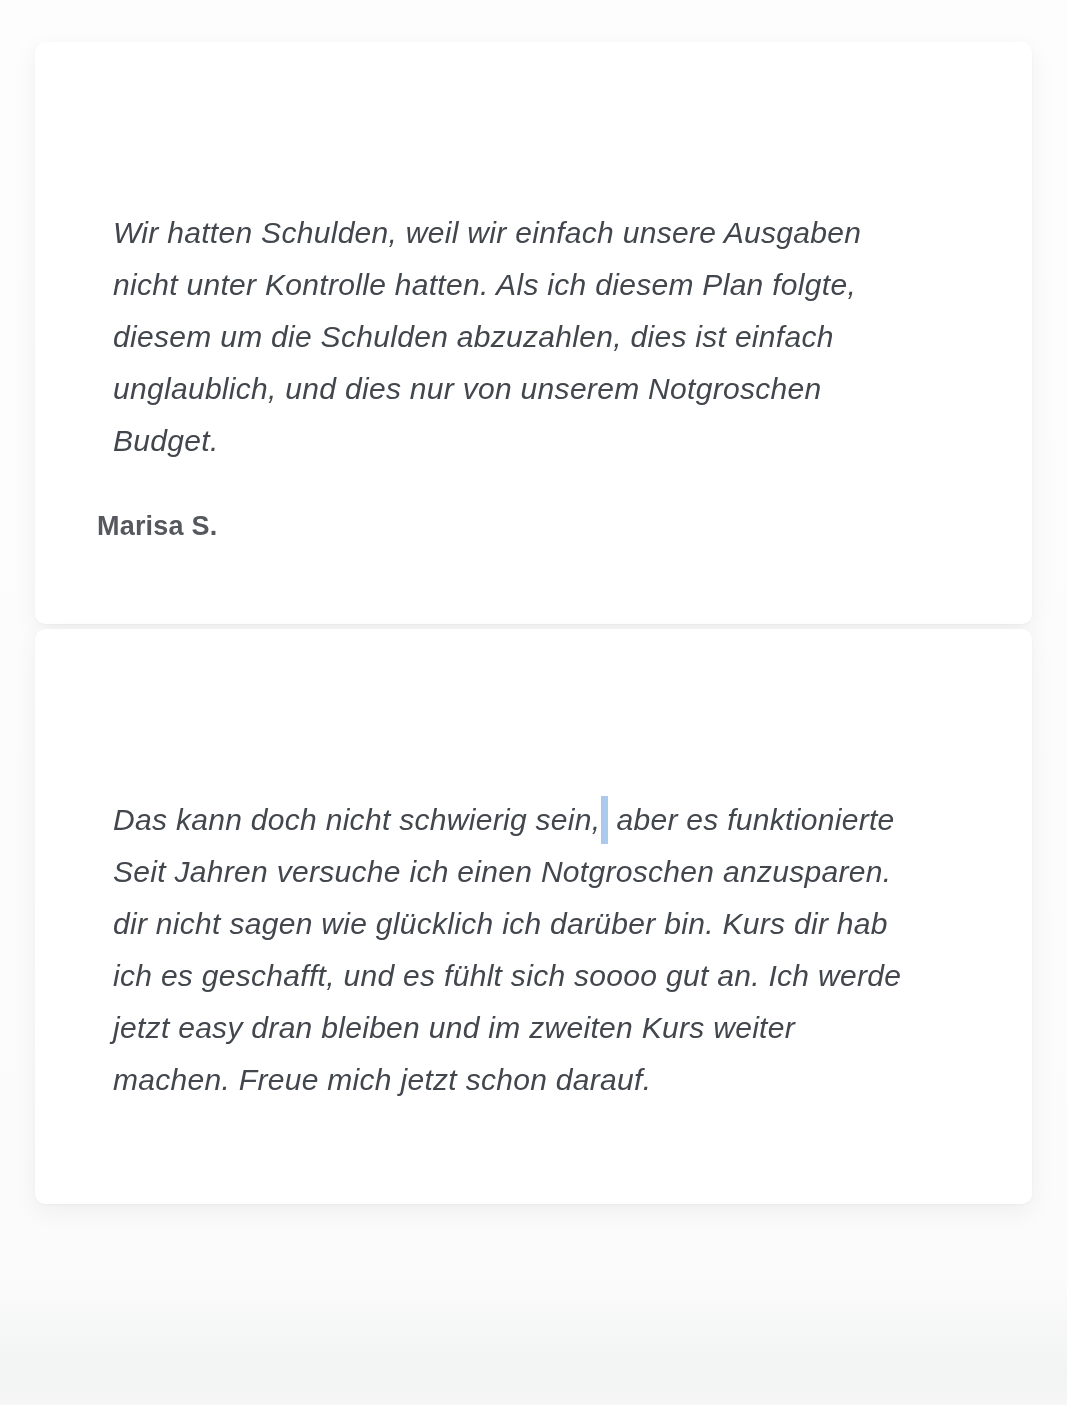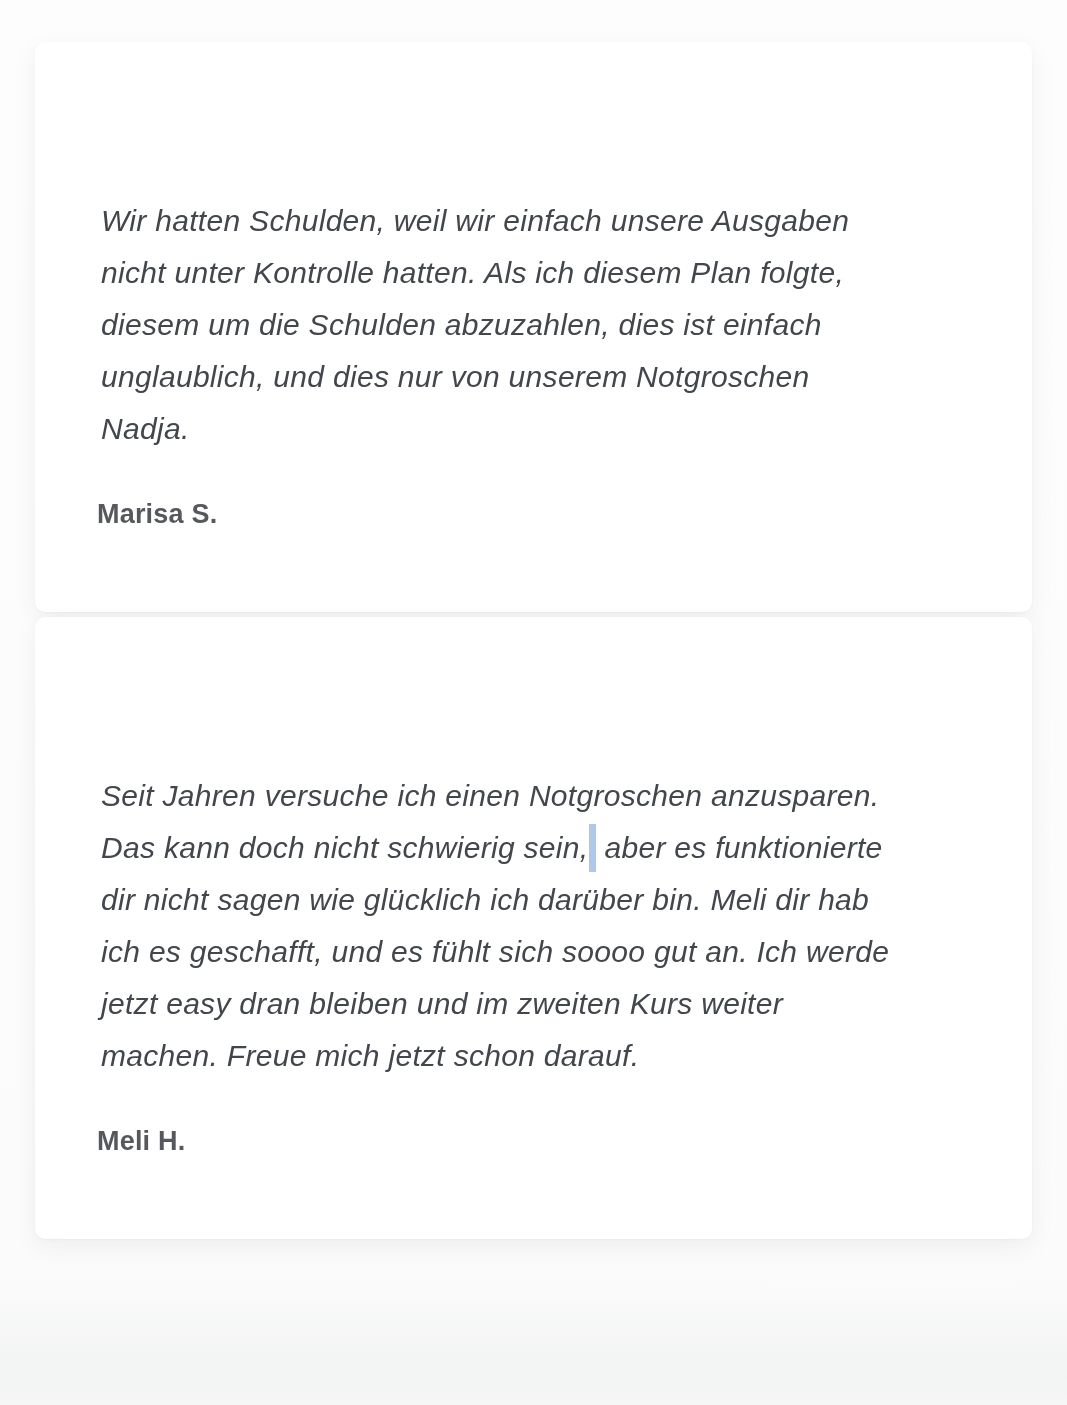--- a/index.html
+++ b/index.html
@@ -19,21 +19,21 @@
   .card {
     width: 997px;
     margin: 0 auto 5px auto;
     box-sizing: border-box;
     background: #ffffff;
     border-radius: 10px;
     box-shadow: 0 1px 3px rgba(0,0,0,0.03), 0 8px 26px rgba(0,0,0,0.055);
     padding: 149px 62px 82px 62px;
   }
   .quote {
-    margin: 4px;
+    margin: 16px;
     font-style: italic;
     font-size: 30px;
     line-height: 52px;
     letter-spacing: 0.3px;
     color: #42464d;
   }
   .quote-line {
     white-space: nowrap;
   }
   .author {
@@ -59,32 +59,31 @@
 <body>
 
 <main class="stage">
 
   <section class="card">
     <blockquote class="quote">
       <div class="quote-line">Wir hatten Schulden, weil wir einfach unsere Ausgaben</div>
       <div class="quote-line">nicht unter Kontrolle hatten. Als ich diesem Plan folgte,</div>
       <div class="quote-line">diesem um die Schulden abzuzahlen, dies ist einfach</div>
       <div class="quote-line">unglaublich, und dies nur von unserem Notgroschen</div>
-      <div class="quote-line">Nadja.</div>
+      <div class="quote-line">Budget.</div>
     </blockquote>
     <div class="author">Marisa S.</div>
   </section>
 
   <section class="card">
     <blockquote class="quote">
-      <div class="quote-line">Seit Jahren versuche ich einen Notgroschen anzusparen.</div>
       <div class="quote-line">
         <span>Das kann doch nicht schwierig sein,</span><span class="caret"></span><span>aber es funktionierte</span>
       </div>
-      <div class="quote-line">dir nicht sagen wie glücklich ich darüber bin. Meli dir hab</div>
+      <div class="quote-line">Seit Jahren versuche ich einen Notgroschen anzusparen.</div>
+      <div class="quote-line">dir nicht sagen wie glücklich ich darüber bin. Kurs dir hab</div>
       <div class="quote-line">ich es geschafft, und es fühlt sich soooo gut an. Ich werde</div>
       <div class="quote-line">jetzt easy dran bleiben und im zweiten Kurs weiter</div>
       <div class="quote-line">machen. Freue mich jetzt schon darauf.</div>
     </blockquote>
-    <div class="author">Meli H.</div>
   </section>
 
 </main>
 
 </body></html>

